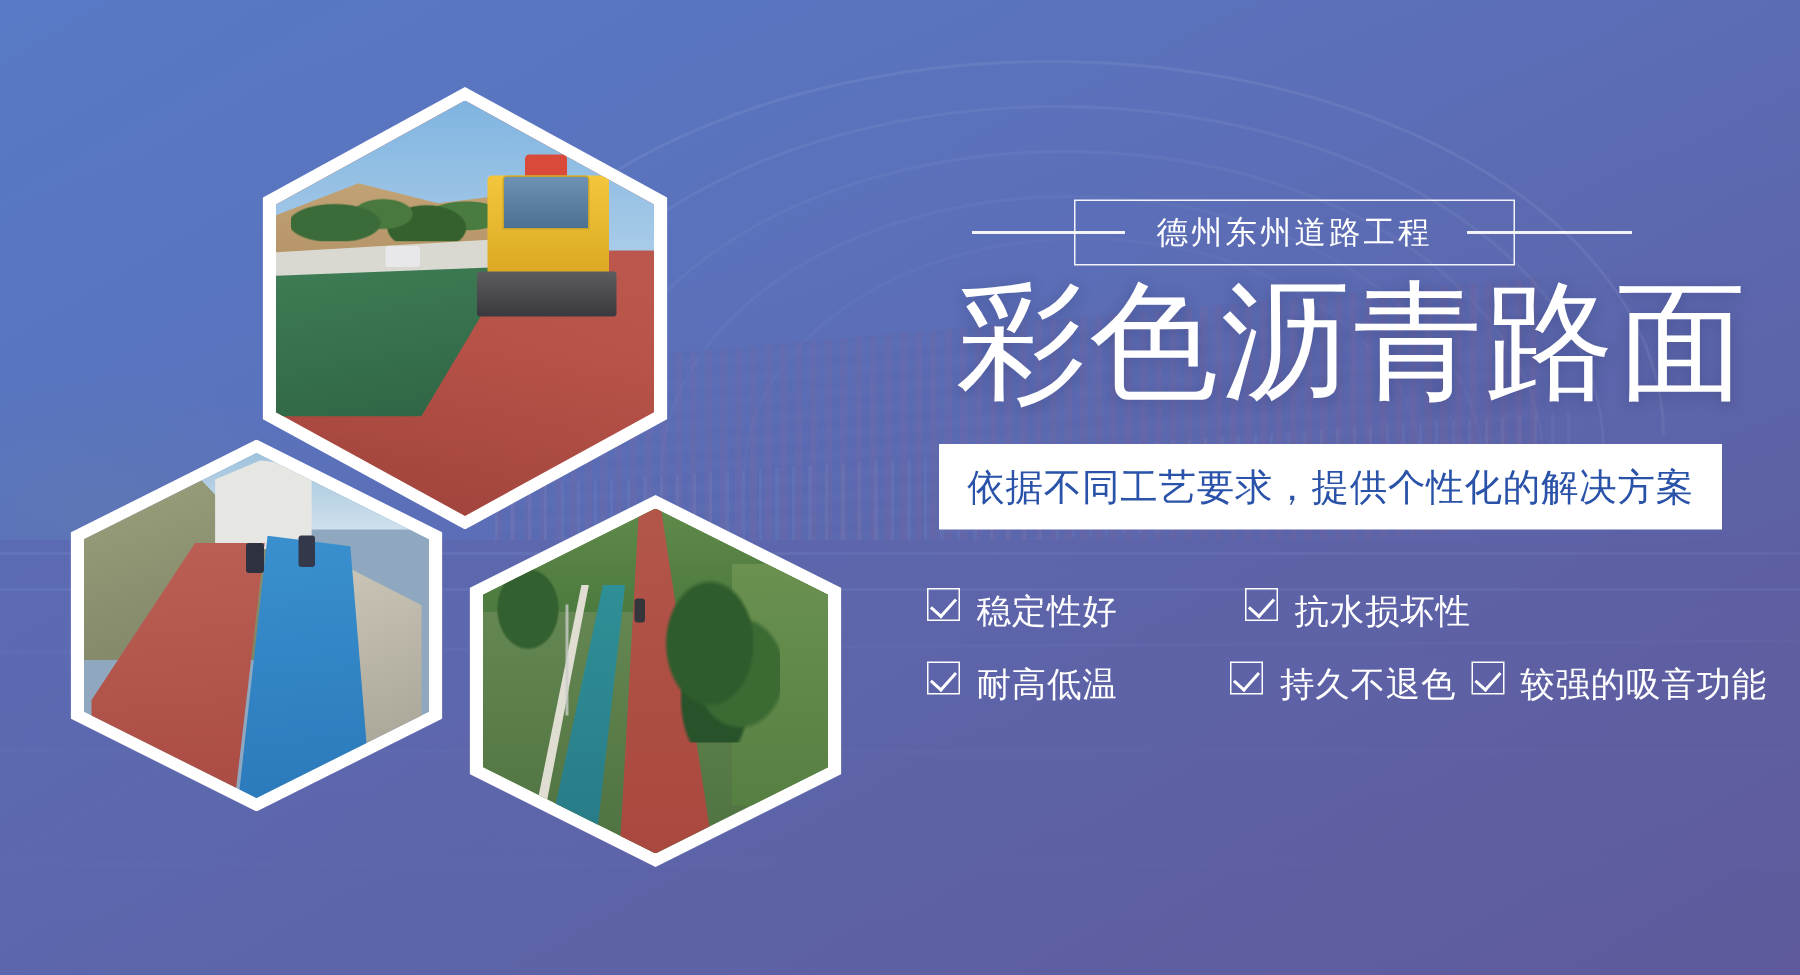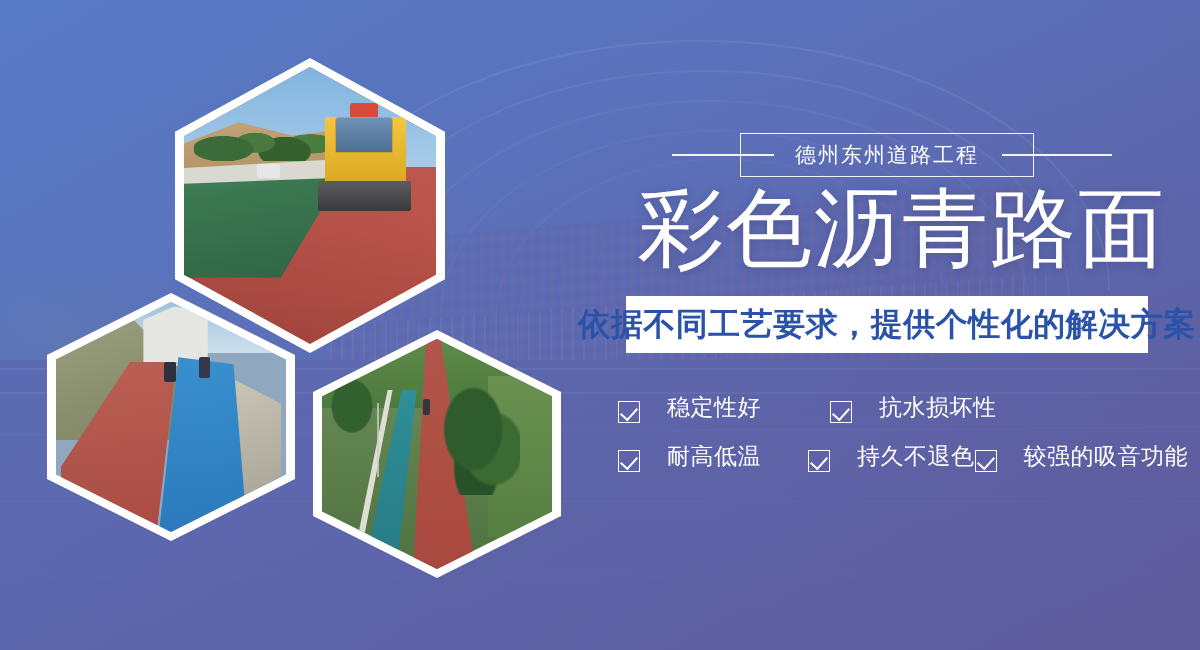--- a/index.html
+++ b/index.html
@@ -156,21 +156,21 @@
   .p3-tree-left { position:absolute; left:0; top:12%; width:26%; height:34%;
     background:radial-gradient(ellipse at 50% 50%, #32602e 0 46%, transparent 50%); }
   .p3-grass-r { position:absolute; right:0; top:16%; width:28%; height:70%;
     background:linear-gradient(180deg,#6a9150,#567f42); }
   .p3-person { position:absolute; left:44%; top:26%; width:3%; height:7%;
     background:#34363c; border-radius:2px; }
   .p3-pole { position:absolute; left:24%; top:28%; width:2px; height:32%;
     background:rgba(200,205,200,.8); }
 
   
-  .kicker-wrap { position:absolute; left:672px; top:133px; width:440px; height:60px; }
+  .kicker-wrap { position:absolute; left:648px; top:133px; width:440px; height:60px; }
   .kicker-box {
     position:absolute; left:68px; top:0; width:294px; height:44px;
     border:1.6px solid rgba(255,255,255,.92);
     display:flex; align-items:center; justify-content:center;
   }
   .kicker-text {
     color:#ffffff; font-size:21px; letter-spacing:2px; font-weight:400;
     white-space:nowrap;
   }
   .kicker-line {
@@ -184,30 +184,29 @@
     color:#ffffff; font-size:86px; font-weight:400;
     letter-spacing:2px; line-height:1; white-space:nowrap;
     text-shadow:0 2px 10px rgba(25,35,85,.25);
   }
 
   .subtitle-bar {
     position:absolute; left:626px; top:296px; width:522px; height:57px;
     background:#ffffff; display:flex; align-items:center; justify-content:center;
   }
   .subtitle-text {
-    color:#2a52a8; font-size:32px; font-weight:700; letter-spacing:.5px;
+    color:#2a52a8; font-size:25px; font-weight:400; letter-spacing:.5px;
     white-space:nowrap;
   }
 
   .features { position:absolute; left:618px; top:392px; width:560px; }
   .feat-row { display:flex; margin-bottom:18px; }
   .feat {
-    display:flex; align-items:flex-end;
+    display:flex; align-items:flex-start;
     white-space:nowrap;
-    gap:16px;
   }
   .feat.c1 { width:165px; }
   .feat.c2 { width:170px;margin-left:47px; }
   .feat.c3 { width:auto; }
   .checkbox {
     width:22px; height:22px; flex:0 0 22px;
     border:1.8px solid #ffffff;
     position:relative; margin-right:11px;
   }
   .checkbox::after {

